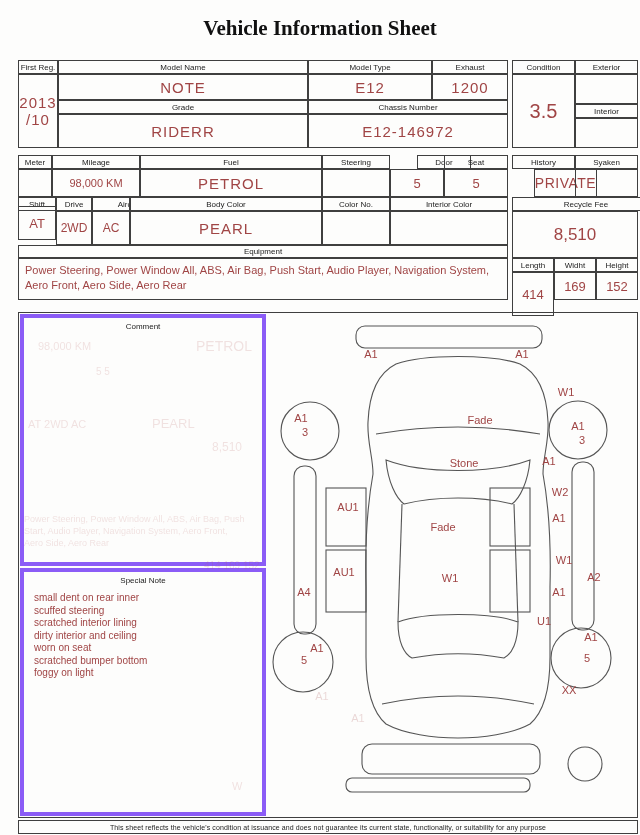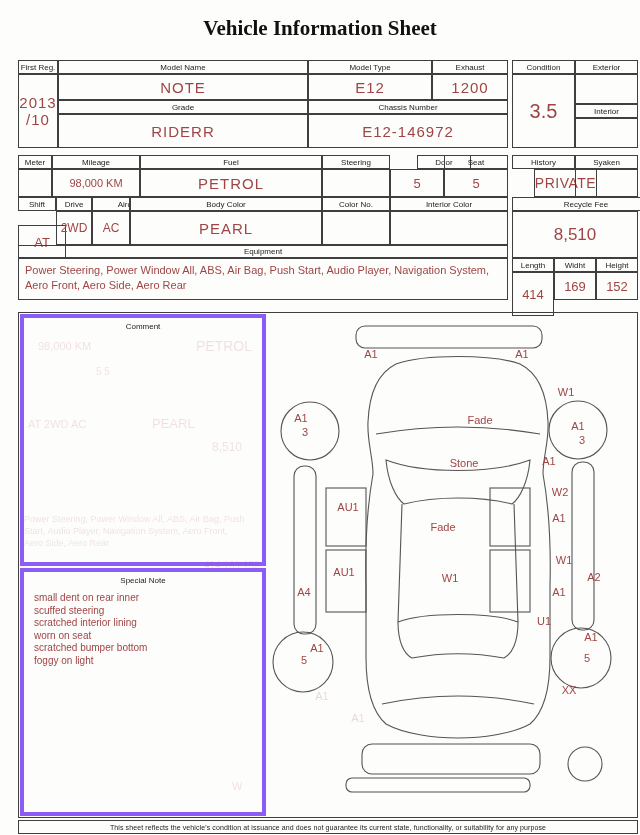--- a/index.html
+++ b/index.html
@@ -87,21 +87,21 @@
   <div class="cell val v13" style="left:390px;top:169px;width:54px;height:28px;">5</div>
   <div class="cell val v13" style="left:444px;top:169px;width:64px;height:28px;">5</div>
 
   <div class="cell lbl" style="left:18px;top:197px;width:38px;height:14px;">Shift</div>
   <div class="cell lbl" style="left:56px;top:197px;width:36px;height:14px;">Drive</div>
   <div class="cell lbl" style="left:92px;top:197px;width:38px;height:14px;padding-left:36px;">Aircon</div>
   <div class="cell lbl" style="left:130px;top:197px;width:192px;height:14px;">Body Color</div>
   <div class="cell lbl" style="left:322px;top:197px;width:68px;height:14px;">Color No.</div>
   <div class="cell lbl" style="left:390px;top:197px;width:118px;height:14px;">Interior Color</div>
 
-  <div class="cell val v13" style="left:18px;top:225px;width:48px;height:34px;">AT</div>
+  <div class="cell val v13" style="left:18px;top:206px;width:38px;height:34px;">AT</div>
   <div class="cell val v12" style="left:56px;top:211px;width:36px;height:34px;">2WD</div>
   <div class="cell val v12" style="left:92px;top:211px;width:38px;height:34px;">AC</div>
   <div class="cell val v15" style="left:130px;top:211px;width:192px;height:34px;">PEARL</div>
   <div class="cell" style="left:322px;top:211px;width:68px;height:34px;"></div>
   <div class="cell" style="left:390px;top:211px;width:118px;height:34px;"></div>
 
   <div class="cell lbl" style="left:18px;top:245px;width:490px;height:13px;">Equipment</div>
   <div id="equip-val" class="cell val v11" style="left:18px;top:258px;width:490px;height:42px;">Power Steering, Power Window All, ABS, Air Bag, Push Start, Audio Player, Navigation System, Aero Front, Aero Side, Aero Rear</div>
 
   <div class="cell lbl" style="left:512px;top:155px;width:63px;height:14px;">History</div>
@@ -122,20 +122,21 @@
   <div id="comment-box" class="abs" style="left:20px;top:314px;width:246px;height:252px;">
     <div class="box-label">Comment</div>
   </div>
 
   <div id="special-box" class="abs" style="left:20px;top:568px;width:246px;height:248px;">
     <div class="box-label">Special Note</div>
     <div id="special-list">
         <div>small dent on rear inner</div>
         <div>scuffed steering</div>
         <div>scratched interior lining</div>
+        <div>dirty interior and ceiling</div>
         <div>worn on seat</div>
         <div>scratched bumper bottom</div>
         <div>foggy on light</div>
       </div>
   </div>
 
   <svg id="diagram-svg" class="abs" style="left:268px;top:312px;" width="370" height="505" viewBox="0 0 370 505">
 
     <rect class="ln" x="88" y="14" width="186" height="22" rx="9"></rect>
 

